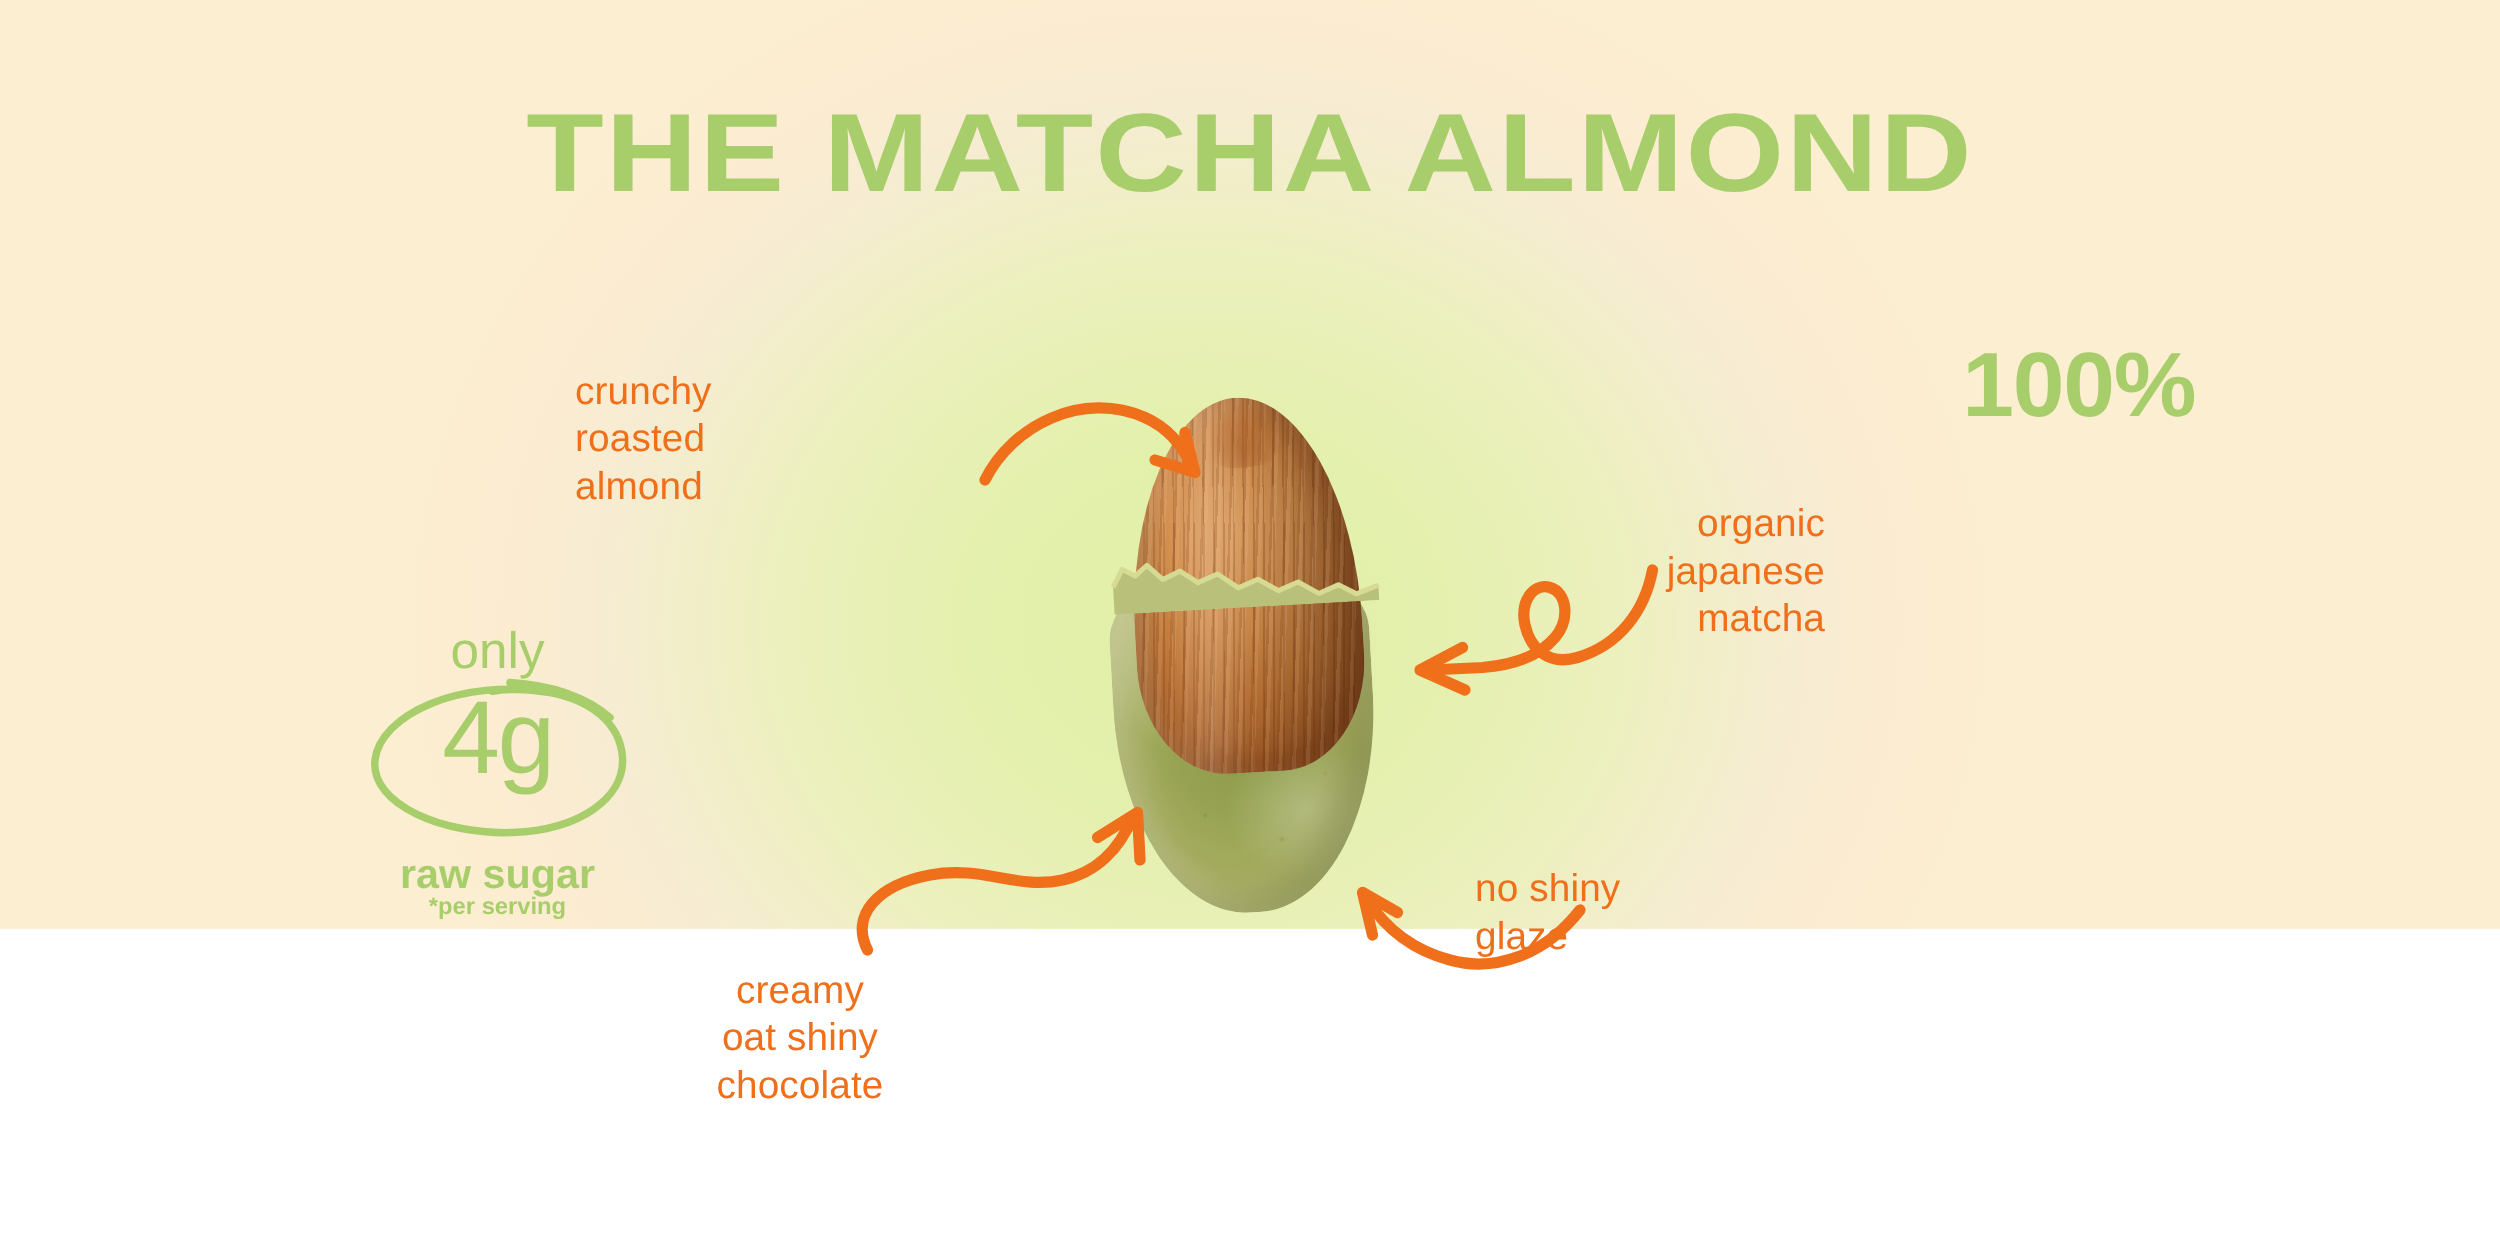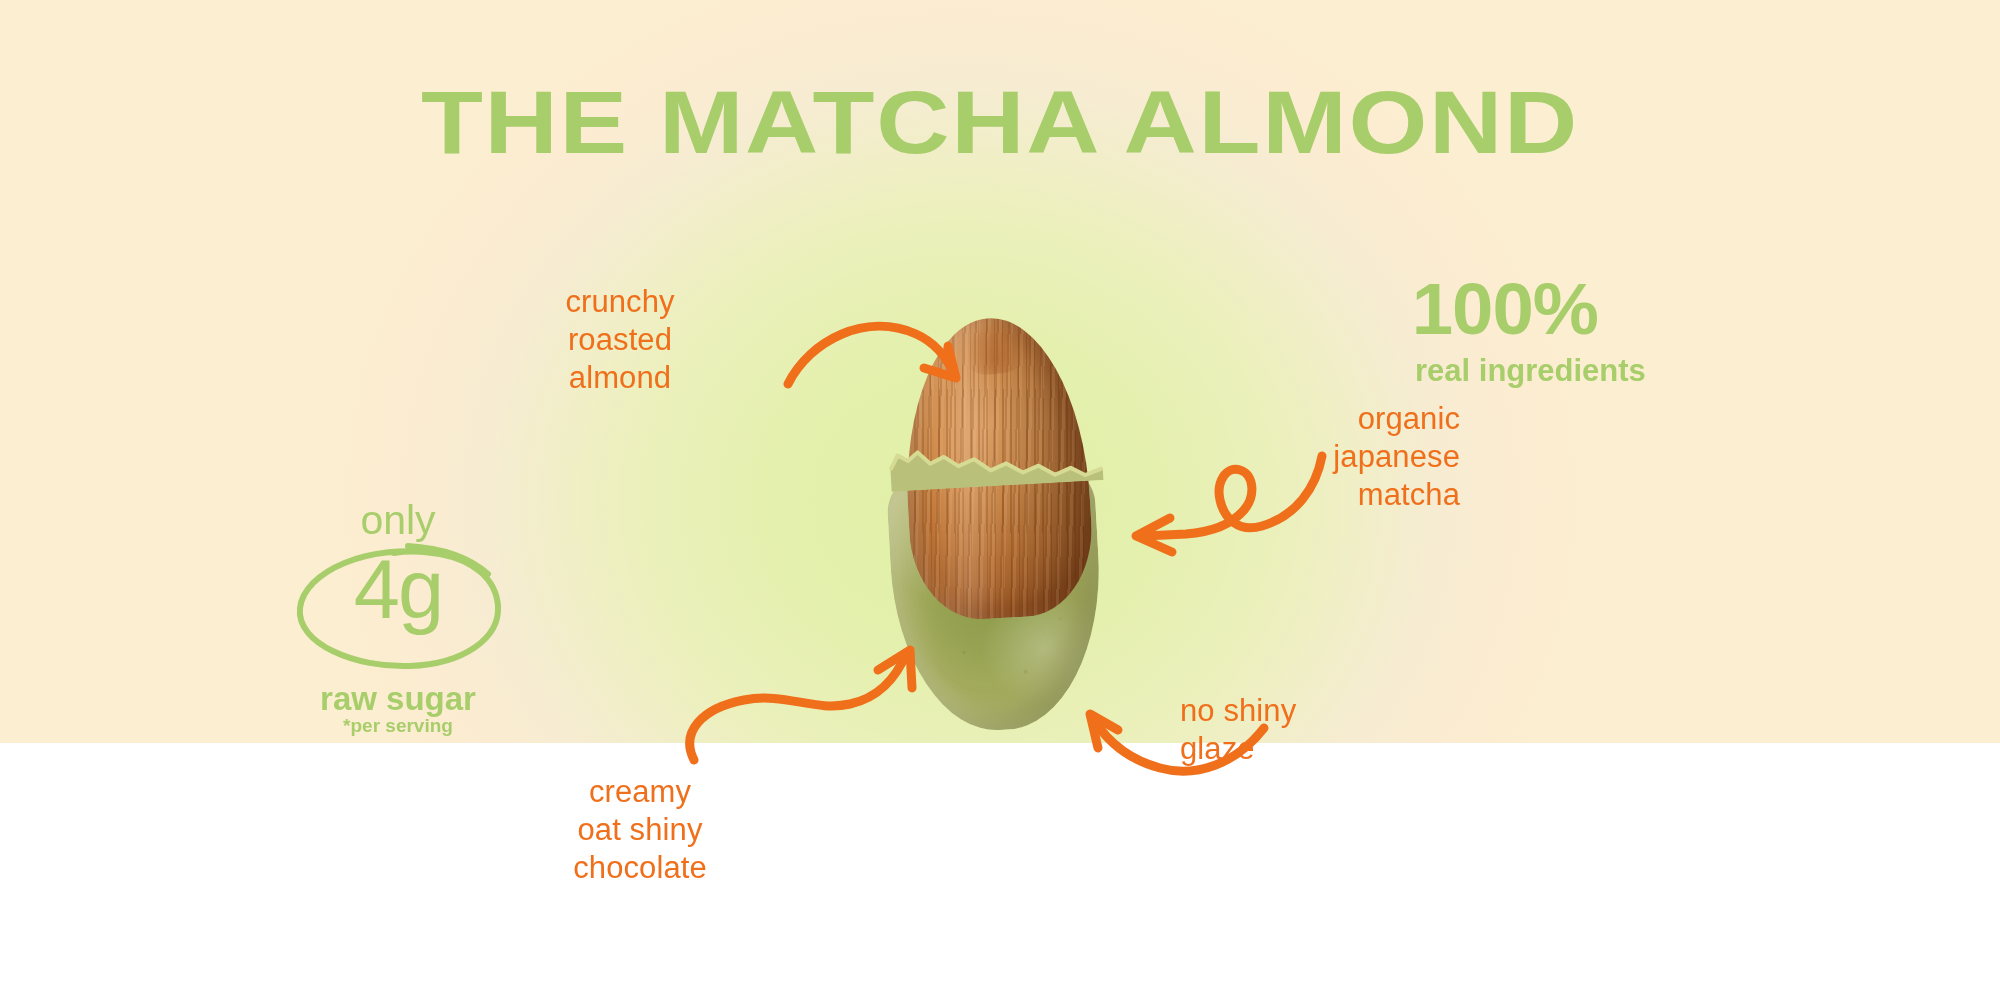--- a/index.html
+++ b/index.html
@@ -119,36 +119,37 @@
   
   .ann {
     position:absolute;
     color:#ef6f1b;
     font-size:31px;
     line-height:1.22;
     font-weight:normal;
     letter-spacing:.1px;
     white-space:pre-line;
   }
-  #ann-crunchy  { left:460px;  top:283px;  width:320px; text-align:center; }
+  #ann-crunchy  { left:460px;  top:294px;  width:320px; text-align:left; }
   #ann-matcha   { left:1150px; top:400px;  width:310px; text-align:right; }
   #ann-chocolate{ left:500px;  top:773px;  width:280px; text-align:center; }
   #ann-glaze    { left:1180px; top:692px;  width:250px; text-align:left; }
 
   .arrow { position:absolute; pointer-events:none; }
   #arrow-crunchy   { left:782px;  top:296px;  width:200px;  height:130px; }
   #arrow-matcha    { left:1120px; top:440px;  width:220px;  height:140px; }
   #arrow-chocolate { left:662px;  top:626px;  width:280px;  height:160px; }
   #arrow-glaze     { left:1068px; top:692px;  width:210px;  height:110px; }
 
   
   #stat-100 {
     position:absolute;
-    left:1415px; top:272px;
+    left:1498px; top:272px;
     width:330px;
+    text-align:center;
     color:#a8ce6b;
   }
   #stat-100 .big {
     font-family:"Liberation Sans Narrow","Liberation Sans", sans-serif;
     font-weight:bold;
     font-size:73px;
     line-height:1;
     letter-spacing:-1px;
     transform:scaleX(1.02);
   }
@@ -248,21 +249,20 @@
 
   <div class="ann" id="ann-glaze">no shiny
 glaze</div>
   <svg class="arrow" id="arrow-glaze" viewBox="0 0 210 110">
     <path d="M196,36 C168,72 128,86 92,76 C62,68 40,50 26,28" fill="none" stroke="#ef6f1b" stroke-width="9" stroke-linecap="round" stroke-linejoin="round"></path>
     <path d="M50,38 L22,22 L30,56" fill="none" stroke="#ef6f1b" stroke-width="9" stroke-linecap="round" stroke-linejoin="round"></path>
   </svg>
 
   <div id="stat-100">
     <div class="big">100%</div>
-    <div class="sub">real ingredients</div>
   </div>
 
   <div id="badge-sugar">
     <div id="badge-only">only</div>
 
     <svg id="badge-ellipse" viewBox="0 0 216 132">
       <path d="M150,14 C78,2 14,32 10,68 C6,104 66,128 120,126
                C174,124 210,98 208,66 C206,38 182,20 150,14
                C132,11 116,11 104,13" fill="none" stroke="#a8ce6b" stroke-width="6" stroke-linecap="round" stroke-linejoin="round"></path>
       <path d="M118,6 C152,8 180,18 198,34" fill="none" stroke="#a8ce6b" stroke-width="6" stroke-linecap="round"></path>

